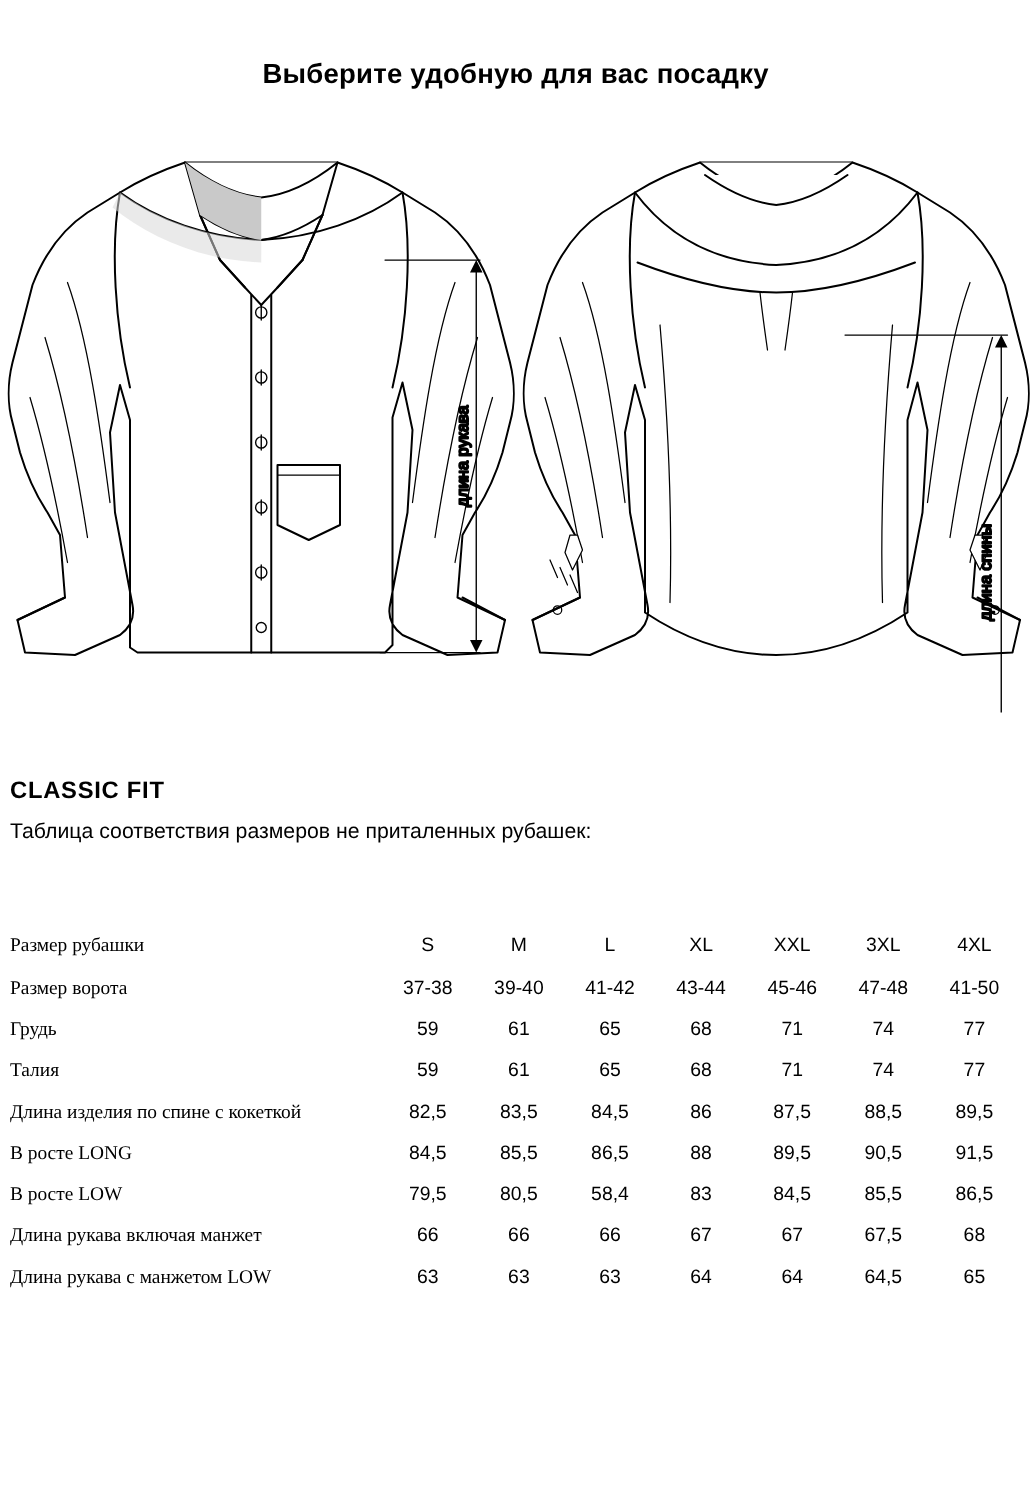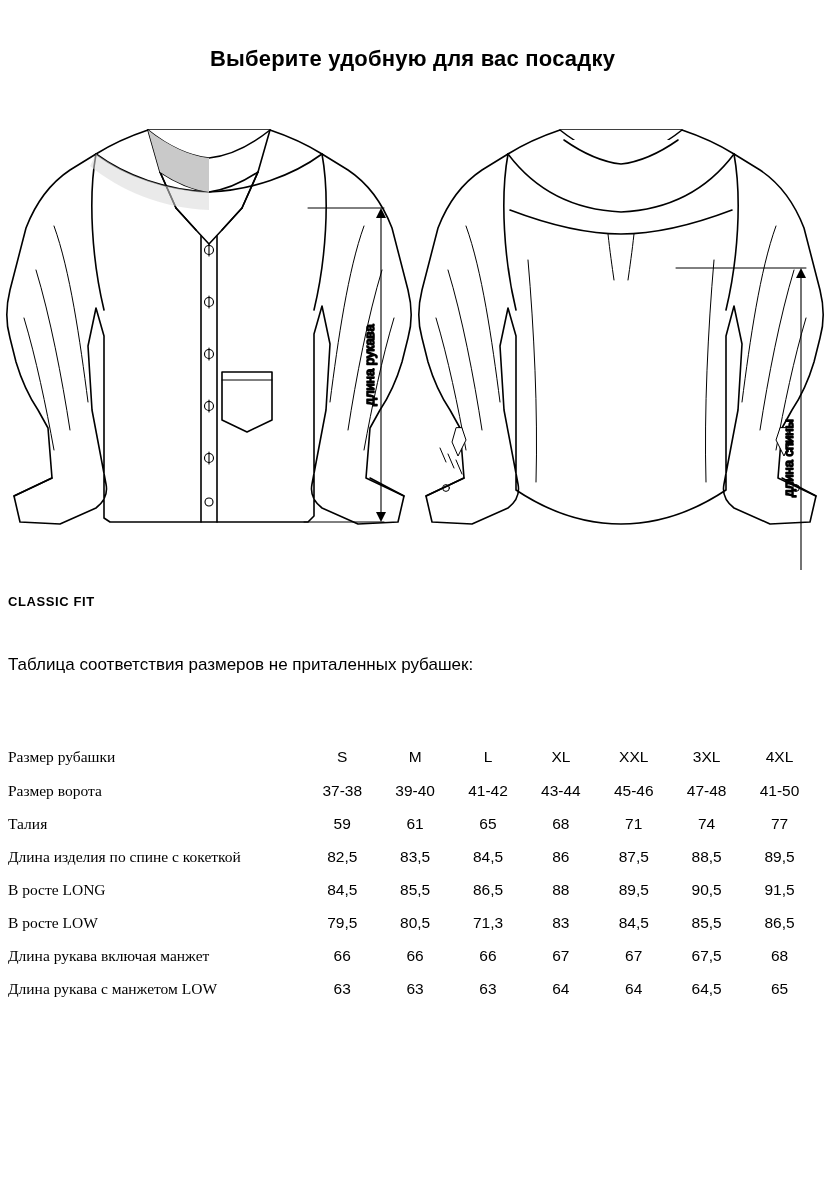--- a/index.html
+++ b/index.html
@@ -40,23 +40,23 @@
   .figures svg {
     display: block;
   }
   .vlabel {
     font-family: "Liberation Sans", sans-serif;
     font-size: 13px;
     fill: #000;
   }
   .fit-heading {
     position: absolute;
-    top: 594px;
+    top: 622px;
     left: 8px;
-    font-size: 13px;
+    font-size: 19px;
     font-weight: bold;
     letter-spacing: 0.6px;
   }
   .fit-sub {
     position: absolute;
     top: 655px;
     left: 8px;
     font-size: 17px;
   }
   table.sizes {
@@ -250,20 +250,30 @@
         <td class="rowlabel">Размер ворота</td>
         <td class="val">37-38</td>
         <td class="val">39-40</td>
         <td class="val">41-42</td>
         <td class="val">43-44</td>
         <td class="val">45-46</td>
         <td class="val">47-48</td>
         <td class="val">41-50</td>
       </tr>
 
+      <tr>
+        <td class="rowlabel">Грудь</td>
+        <td class="val">59</td>
+        <td class="val">61</td>
+        <td class="val">65</td>
+        <td class="val">68</td>
+        <td class="val">71</td>
+        <td class="val">74</td>
+        <td class="val">77</td>
+      </tr>
 
       <tr>
         <td class="rowlabel">Талия</td>
         <td class="val">59</td>
         <td class="val">61</td>
         <td class="val">65</td>
         <td class="val">68</td>
         <td class="val">71</td>
         <td class="val">74</td>
         <td class="val">77</td>
@@ -289,21 +299,21 @@
         <td class="val">88</td>
         <td class="val">89,5</td>
         <td class="val">90,5</td>
         <td class="val">91,5</td>
       </tr>
 
       <tr>
         <td class="rowlabel">В росте LOW</td>
         <td class="val">79,5</td>
         <td class="val">80,5</td>
-        <td class="val">71,3</td>
+        <td class="val">58,4</td>
         <td class="val">83</td>
         <td class="val">84,5</td>
         <td class="val">85,5</td>
         <td class="val">86,5</td>
       </tr>
 
       <tr>
         <td class="rowlabel">Длина рукава включая манжет</td>
         <td class="val">66</td>
         <td class="val">66</td>

